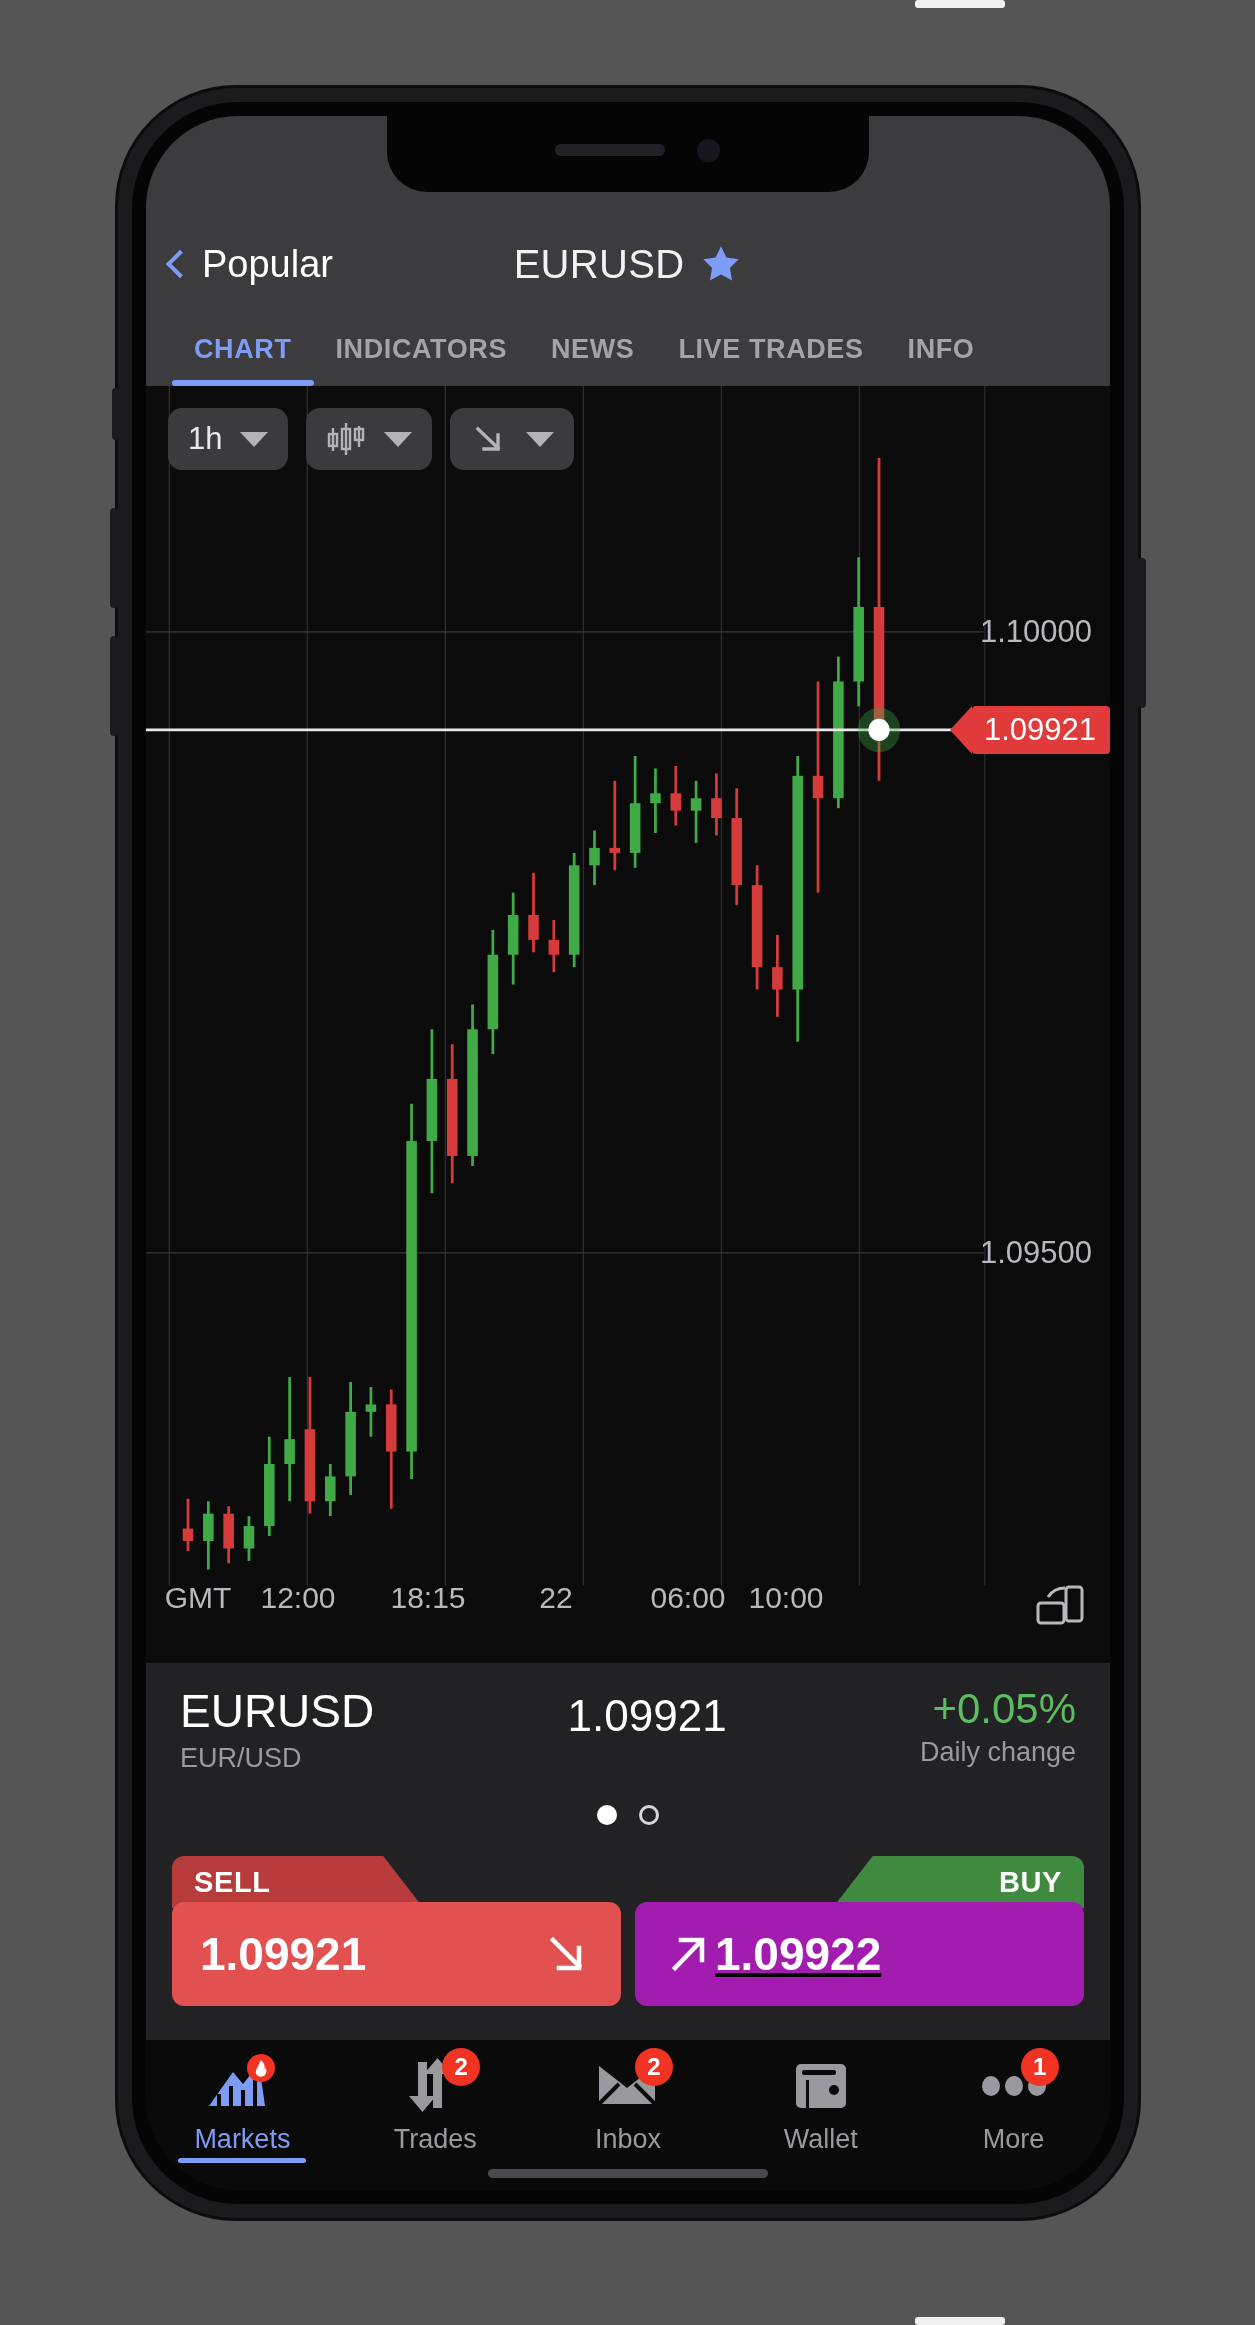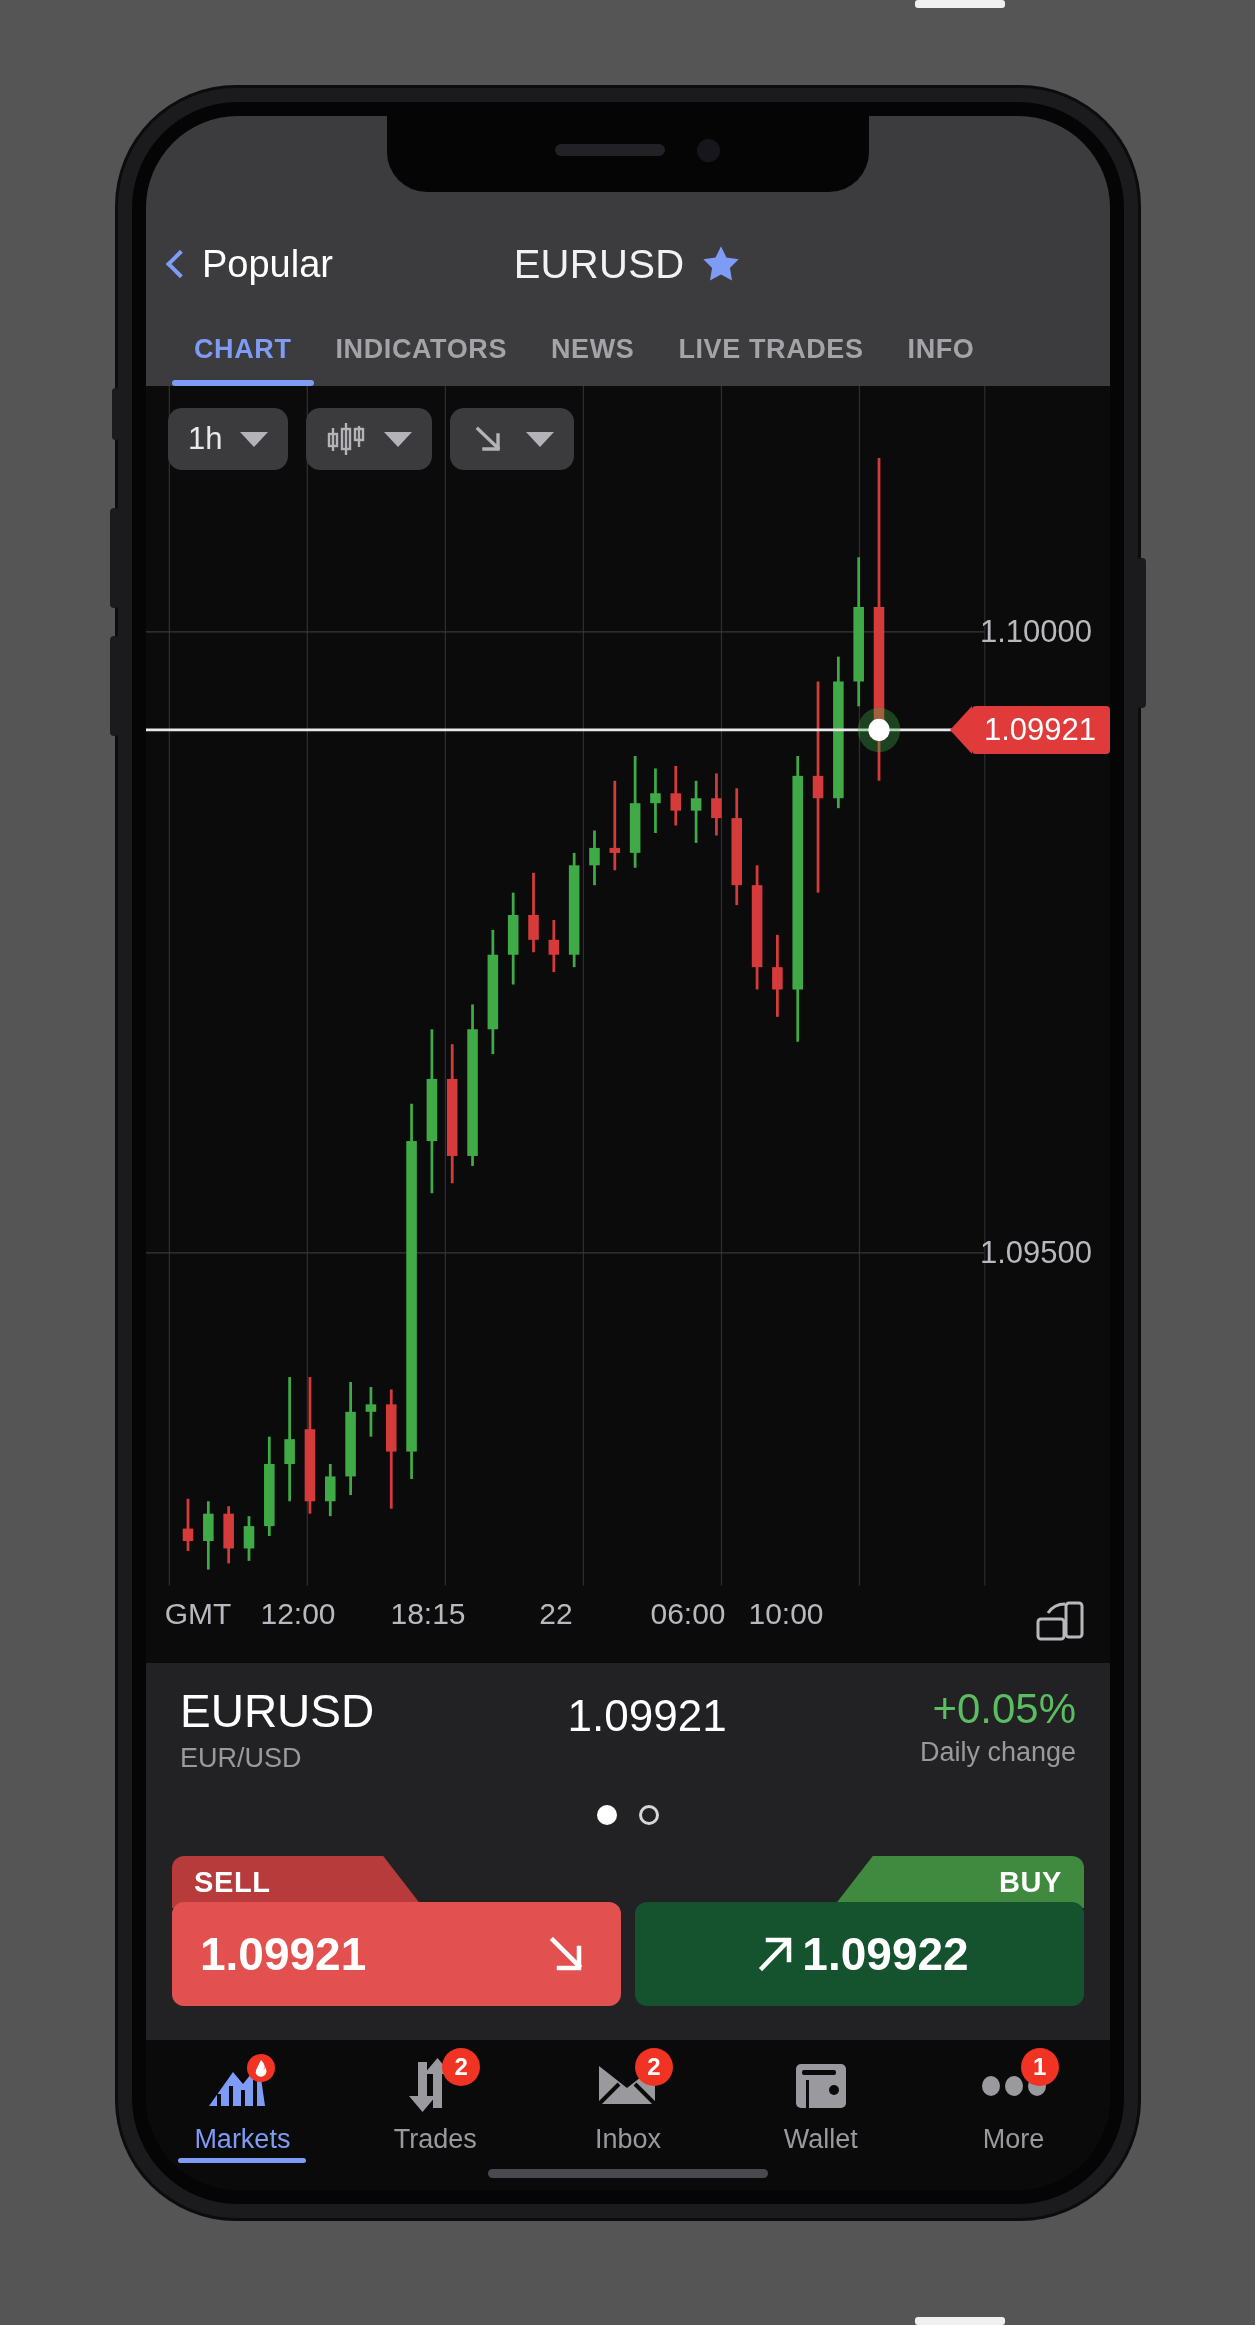--- a/index.html
+++ b/index.html
@@ -228,21 +228,21 @@
     left: -22px; top: 0;
     width: 0; height: 0;
     border-top: 24px solid transparent;
     border-bottom: 24px solid transparent;
     border-right: 22px solid #e03a3a;
   }
 
   
   .time-axis {
     position: absolute;
-    left: 0; right: 0; bottom: 10px;
+    left: 0; right: 0; bottom: 26px;
     height: 56px;
     display: block;
   }
   .time-tick {
     position: absolute;
     color: #b9b9bd;
     font-size: 30px;
     transform: translateX(-50%);
     white-space: nowrap;
   }
@@ -329,21 +329,21 @@
   .trade-body {
     position: absolute;
     left: 0; right: 0; top: 46px; bottom: 0;
     border-radius: 12px;
     display: flex;
     align-items: center;
     padding: 0 28px;
     z-index: 2;
   }
   .sell .trade-body { background: #e2514f; justify-content: space-between; }
-  .buy  .trade-body { background: #14532d; justify-content: center; }
+  .buy  .trade-body { background: #a21caf; justify-content: flex-start; text-decoration: underline; }
   .trade-price {
     color: #ffffff;
     font-size: 46px;
     font-weight: bold;
   }
 
   
   .bottom-nav {
     flex: none;
     height: 150px;

